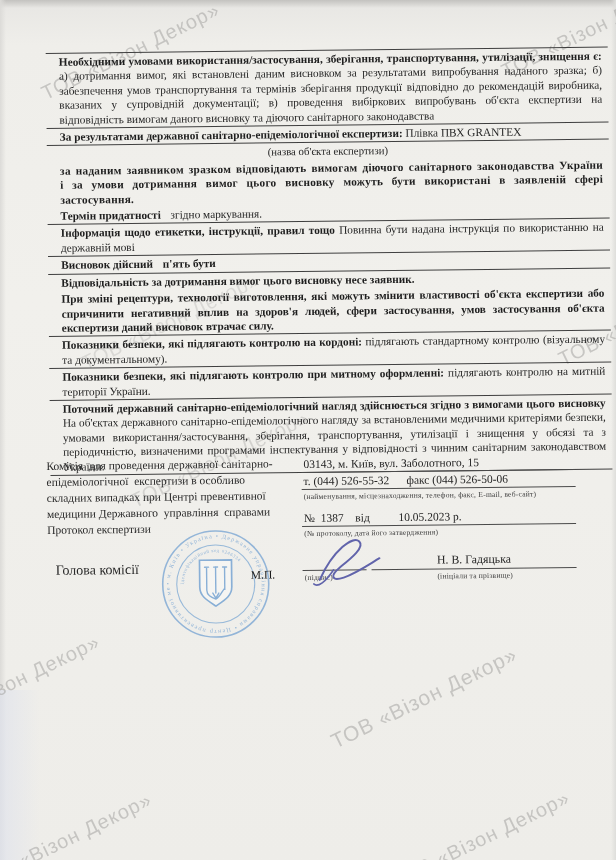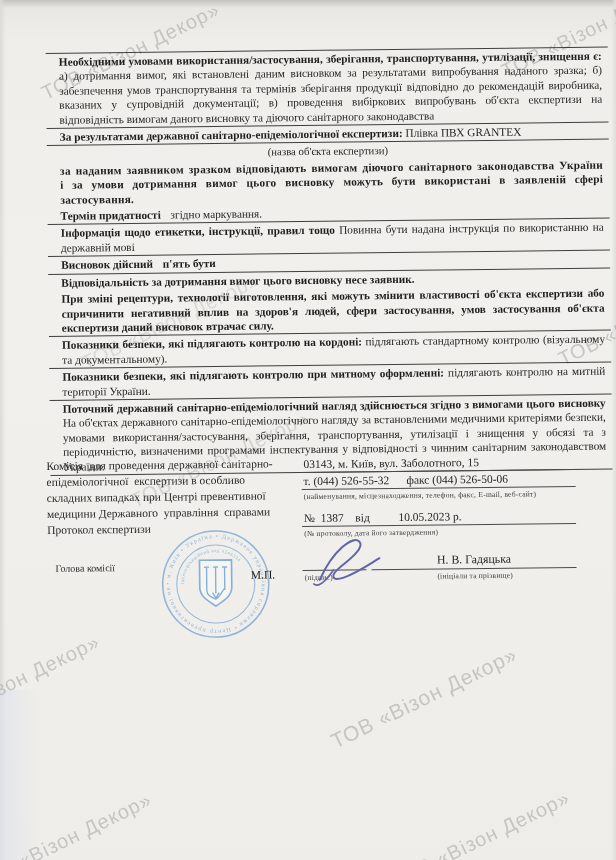--- a/index.html
+++ b/index.html
@@ -34,21 +34,21 @@
   }
   .sec{padding:1px 6px 1px 13px;}
   .sec.u{border-bottom:1.4px solid #3f3f3f;}
   .sec.c{text-align:center;padding-left:0;padding-right:0;font-size:10.8px;}
   .b{font-weight:bold;color:#1e1e1e;}
   .sp{letter-spacing:.25px;word-spacing:1.5px;}
   .vgap{margin-left:7px;}
 
   .comm-left{position:absolute;left:46px;top:455px;width:264px;
     font-size:11.5px;line-height:16px;white-space:pre-wrap;color:#2a2a2a;}
-  .chair{position:absolute;left:46px;top:560px;font-size:10px;color:#2a2a2a;padding-left:8px;}
+  .chair{position:absolute;left:46px;top:560px;font-size:14px;color:#2a2a2a;padding-left:8px;}
   .mp{position:absolute;left:249px;top:568px;font-size:11.6px;color:#1b1b1b;z-index:7;text-align:center;}
 
   .comm-right{position:absolute;left:301px;top:458px;width:274px;font-size:11.5px;color:#262626;}
   .fline{border-bottom:1px solid #4a4a4a;padding:0 2px 2px 2px;white-space:pre;}
   .fline + .fline{margin-top:2px;}
   .cap{font-size:7.6px;color:#3c3c3c;padding:2px 0 0 2px;letter-spacing:.2px;}
   .protocol{margin-top:11px;border-bottom:1px solid #4a4a4a;padding:0 2px 2px 2px;white-space:pre;}
   .sigrow{display:flex;margin-top:16px;position:relative;}
   .sigcol1{width:64px;margin-right:5px;}
   .sigcol2{flex:1;}

